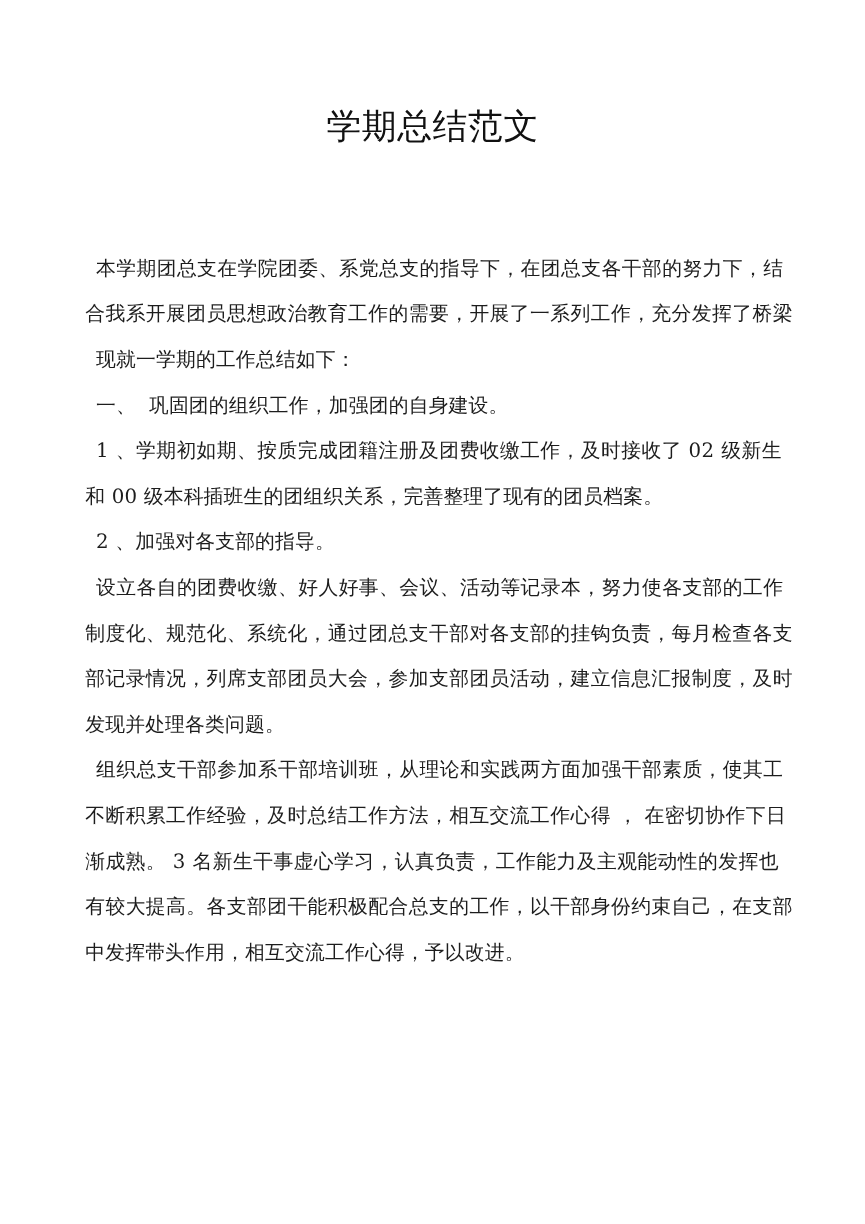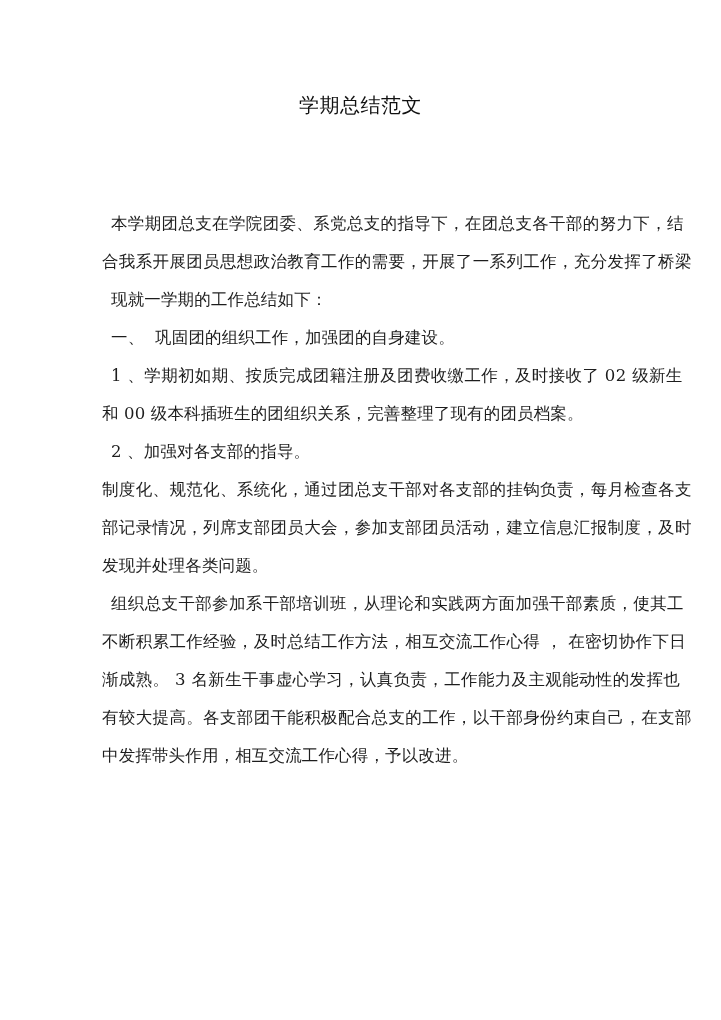--- a/index.html
+++ b/index.html
@@ -25,30 +25,30 @@
     height: 1020px;
     background: #ffffff;
   }
 
   .doc-title {
     position: absolute;
     left: 0;
     top: 88px;
     width: 721px;
     text-align: center;
-    font-size: 20px;
+    font-size: 29px;
     line-height: 34px;
     letter-spacing: 0.5px;
     color: #111111;
     white-space: pre;
   }
 
   .body-block {
     position: absolute;
-    left: 102px;
+    left: 71px;
     top: 205px;
     width: 530px;
   }
 
   .line {
     font-size: 16.5px;
     line-height: 38px;
     height: 38px;
     color: #1d1d1d;
     white-space: pre;
@@ -73,20 +73,21 @@
   <div class="doc-title">学期总结范文</div>
 
   <div class="body-block">
       <div class="line indent wide">本学期团总支在学院团委、系党总支的指导下，在团总支各干部的努力下，结</div>
       <div class="line wide">合我系开展团员思想政治教育工作的需要，开展了一系列工作，充分发挥了桥梁</div>
       <div class="line indent">现就一学期的工作总结如下：</div>
       <div class="line indent">一、  巩固团的组织工作，加强团的自身建设。</div>
       <div class="line indent wide">1 、学期初如期、按质完成团籍注册及团费收缴工作，及时接收了 02 级新生</div>
       <div class="line">和 00 级本科插班生的团组织关系，完善整理了现有的团员档案。</div>
       <div class="line indent">2 、加强对各支部的指导。</div>
+      <div class="line indent wide">设立各自的团费收缴、好人好事、会议、活动等记录本，努力使各支部的工作</div>
       <div class="line wide">制度化、规范化、系统化，通过团总支干部对各支部的挂钩负责，每月检查各支</div>
       <div class="line wide">部记录情况，列席支部团员大会，参加支部团员活动，建立信息汇报制度，及时</div>
       <div class="line">发现并处理各类问题。</div>
       <div class="line indent wide">组织总支干部参加系干部培训班，从理论和实践两方面加强干部素质，使其工</div>
       <div class="line wide">不断积累工作经验，及时总结工作方法，相互交流工作心得 ， 在密切协作下日</div>
       <div class="line wide">渐成熟。 3 名新生干事虚心学习，认真负责，工作能力及主观能动性的发挥也</div>
       <div class="line wide">有较大提高。各支部团干能积极配合总支的工作，以干部身份约束自己，在支部</div>
       <div class="line">中发挥带头作用，相互交流工作心得，予以改进。</div>
     </div>
 

